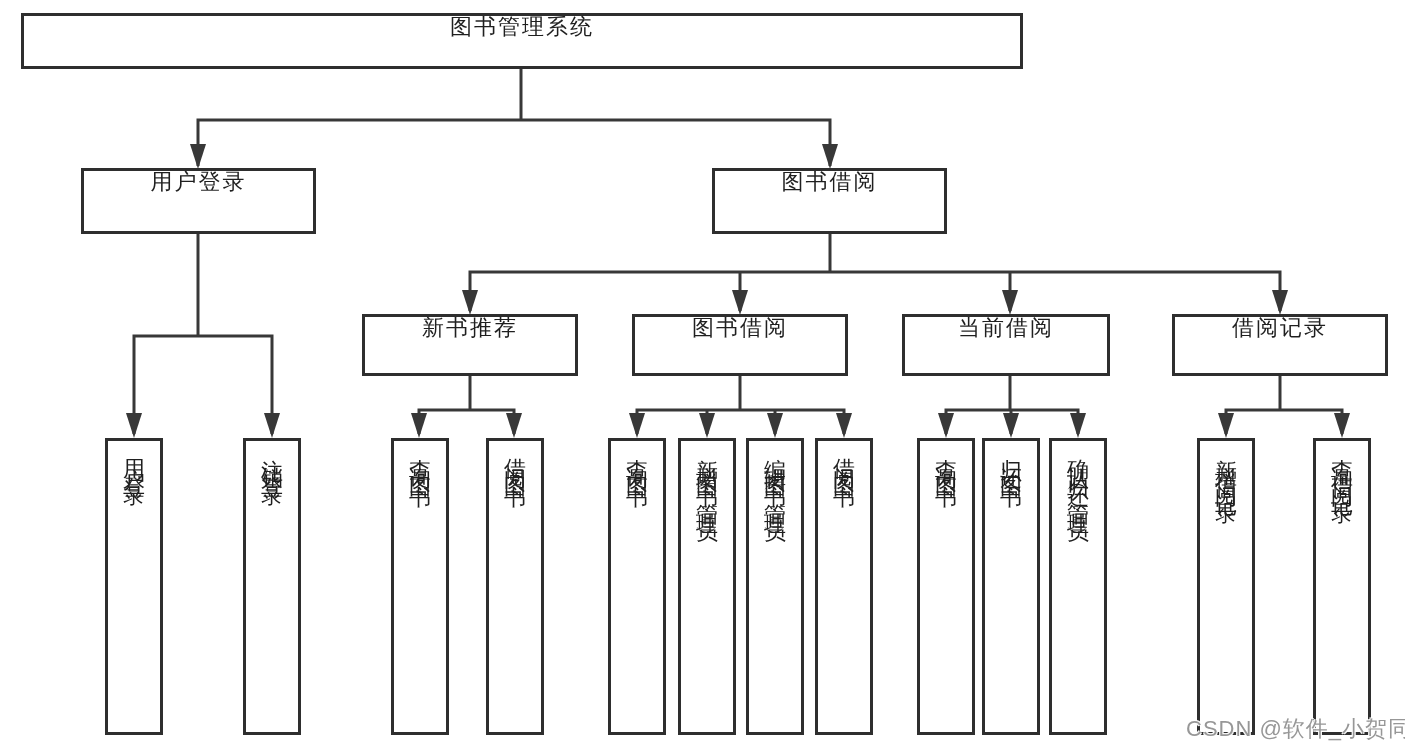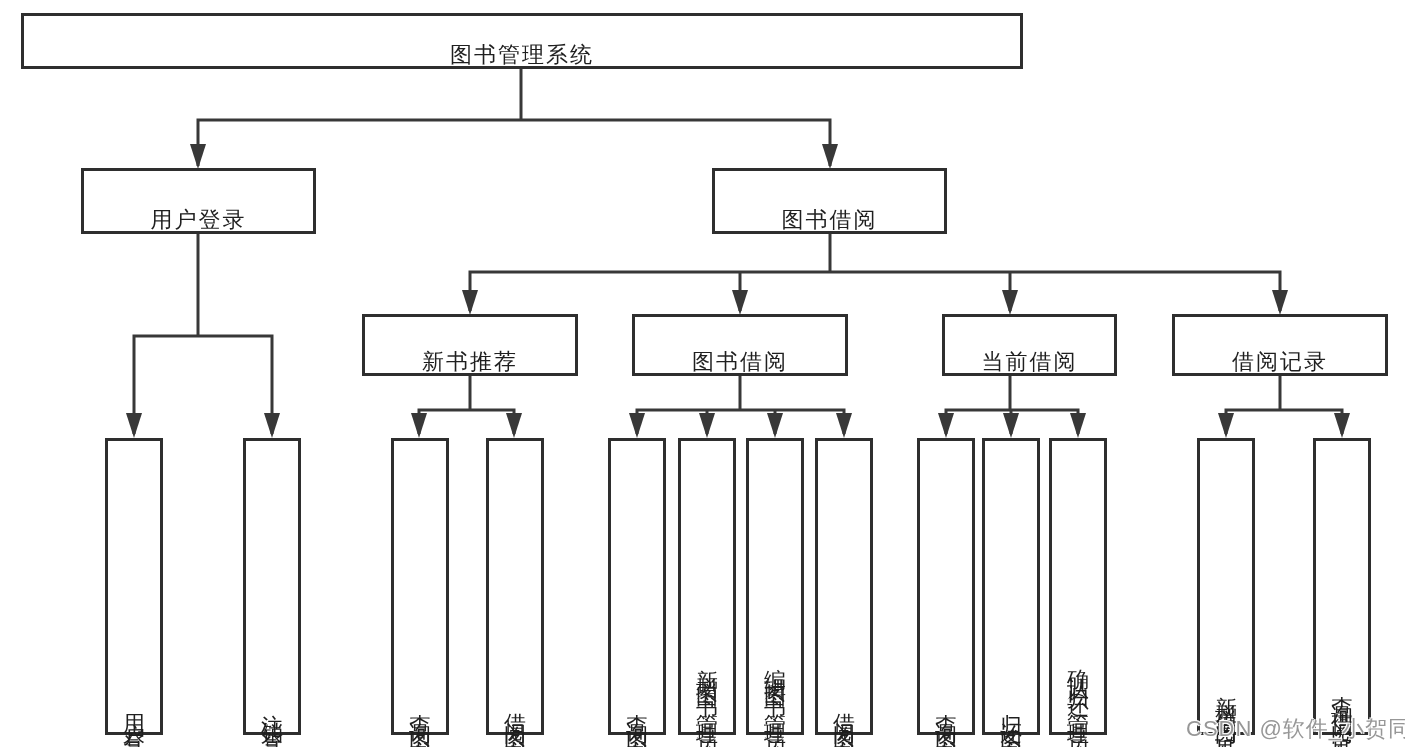--- a/index.html
+++ b/index.html
@@ -20,21 +20,21 @@
     left: 0;
     top: 0;
     z-index: 1;
   }
   .box {
     position: absolute;
     box-sizing: border-box;
     background: #ffffff;
     border: 3px solid #2e2e2e;
     display: flex;
-    align-items: flex-end;
+    align-items: flex-start;
     justify-content: center;
     z-index: 2;
   }
   .box.header span {
     font-size: 22px;
     letter-spacing: 2px;
     color: #1f1f1f;
     line-height: 1;
     white-space: nowrap;
   }
@@ -138,21 +138,21 @@
   <div class="box header" style="left:712px; top:168px; width:235px; height:66px">
     <span>图书借阅</span>
   </div>
 
   <div class="box header" style="left:362px; top:314px; width:216px; height:62px">
     <span>新书推荐</span>
   </div>
   <div class="box header" style="left:632px; top:314px; width:216px; height:62px">
     <span>图书借阅</span>
   </div>
-  <div class="box header" style="left:942px; top:314px; width:175px; height:62px">
+  <div class="box header" style="left:902px; top:314px; width:208px; height:62px">
     <span>当前借阅</span>
   </div>
   <div class="box header" style="left:1172px; top:314px; width:216px; height:62px">
     <span>借阅记录</span>
   </div>
 
   <div class="box leaf" style="left:105px">
     <span class="vtext">用户登录</span>
   </div>
   <div class="box leaf" style="left:243px">

